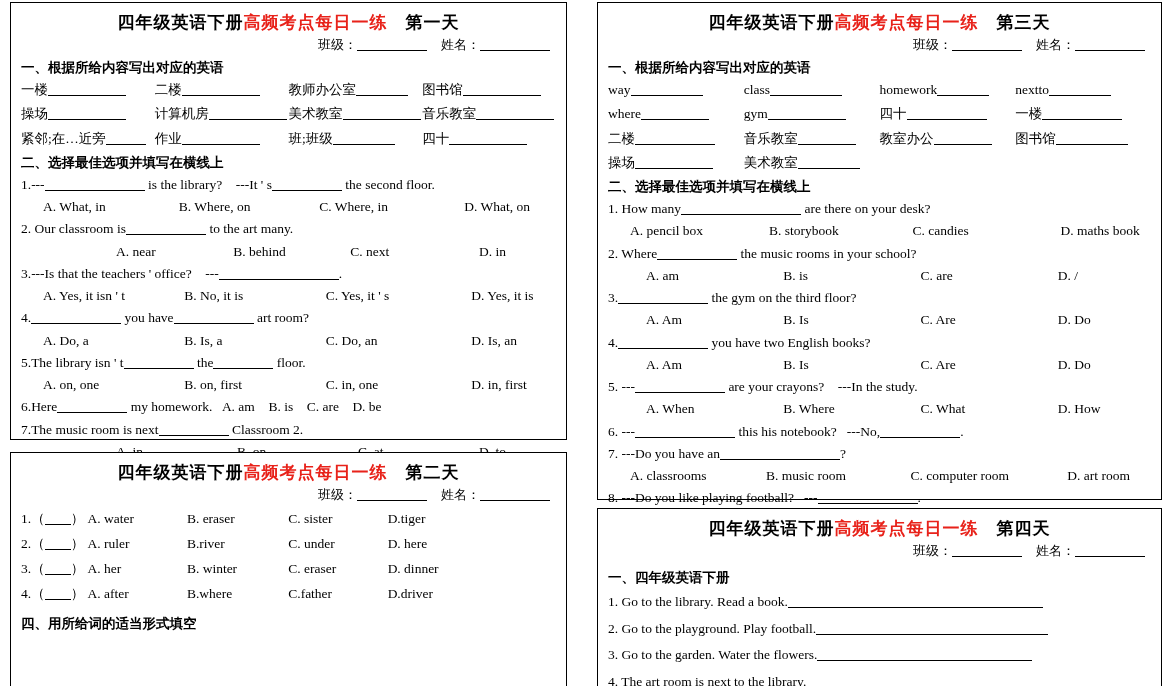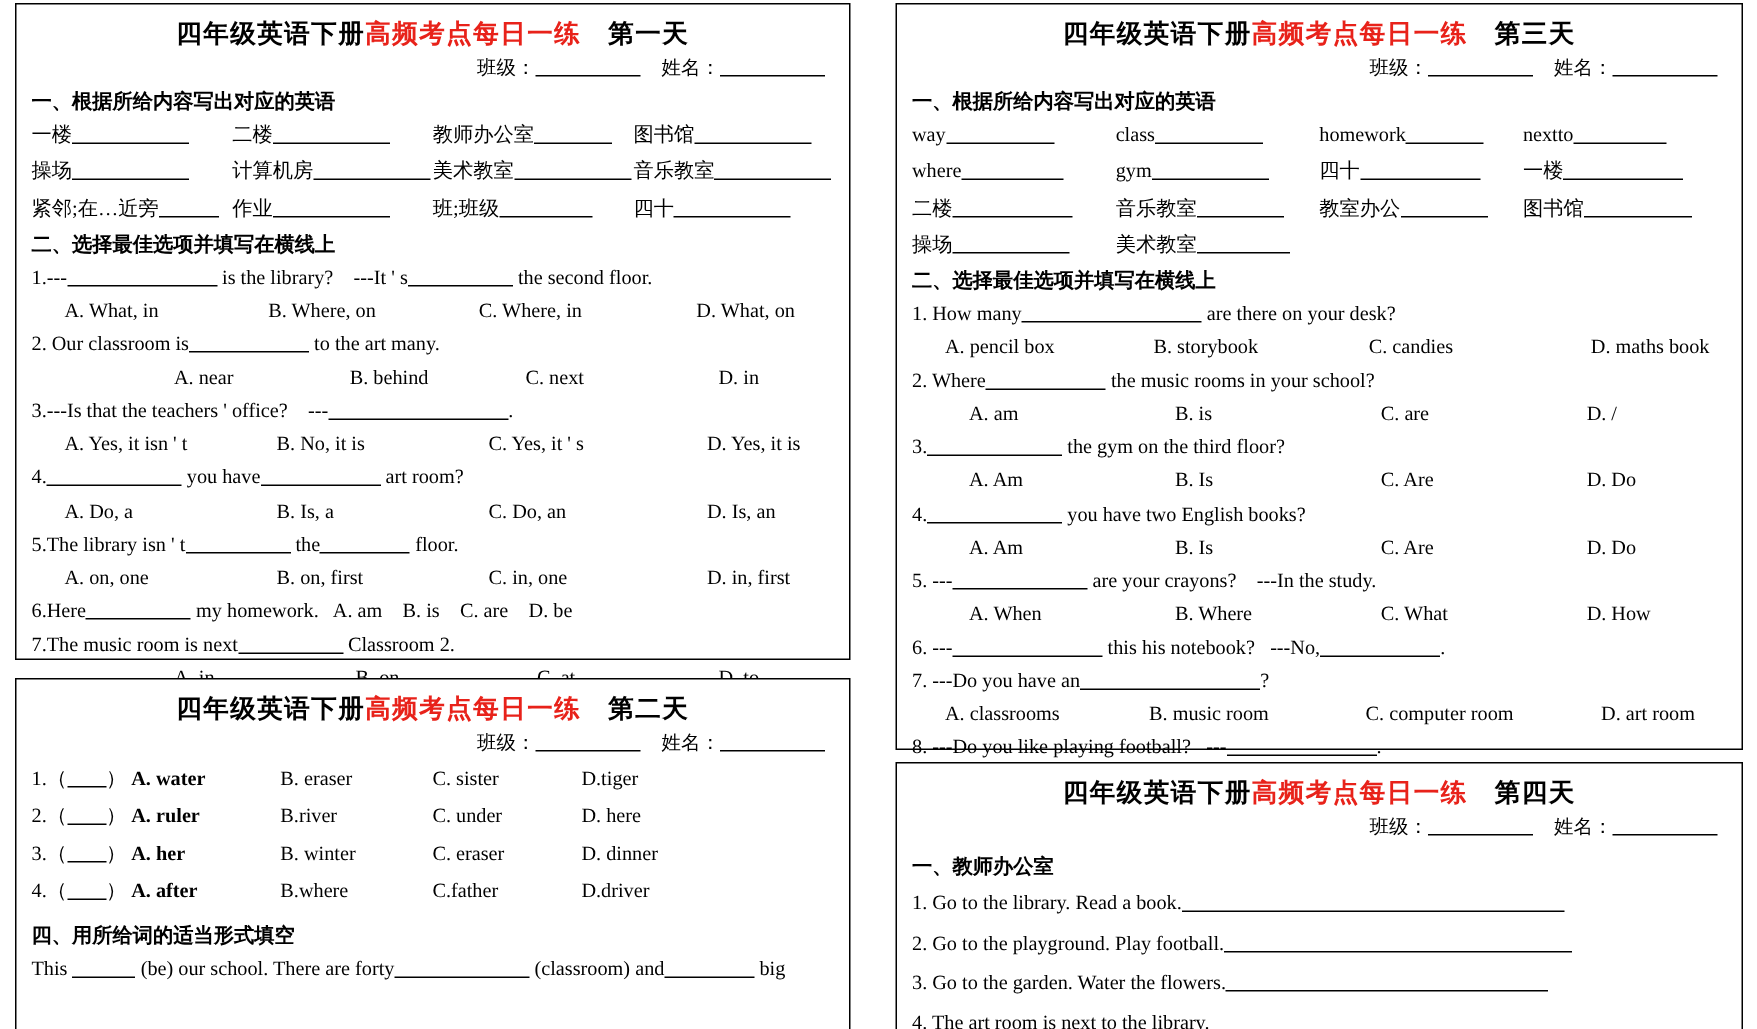--- a/index.html
+++ b/index.html
@@ -75,21 +75,21 @@
     line-height:1.5;
     padding-left:22px;
     gap:44px;
   }
   .o4{grid-template-columns:1.0fr 1.05fr 1.1fr 1fr;}
   .o4b{grid-template-columns:1.15fr 1.15fr 1.2fr 1fr;}
   .q{font-size:13.5px;line-height:1.5;margin:2px 0;white-space:nowrap;}
   .trans{font-size:13.5px;line-height:1.75;margin:3px 0;white-space:nowrap;}
   .trans .u{width:250px;}
   .choice-row{font-size:13.5px;line-height:1.85;white-space:nowrap;}
-  .choice-row .colA{display:inline-block;width:96px;font-weight:bold;}
+  .choice-row .colA{display:inline-block;width:96px;}
   .choice-row .colB{display:inline-block;width:98px;}
   .choice-row .colC{display:inline-block;width:96px;}
 
   
   #p1{left:10px;top:2px;width:557px;height:438px;}
   #p2{left:10px;top:452px;width:557px;height:240px;}
   #p3{left:597px;top:2px;width:565px;height:498px;}
   #p4{left:597px;top:508px;width:565px;height:186px;}
 </style>
 </head>
@@ -233,26 +233,20 @@
   </div>
   <div class="choice-row">
     <span>4.（</span><span class="u" style="width:26px"></span><span>）</span>
     <span class="colA">A. after</span>
     <span class="colB">B.where</span>
     <span class="colC">C.father</span>
     <span>D.driver</span>
   </div>
 
   <div class="sec" style="margin-top:8px">四、用所给词的适当形式填空</div>
-  <div class="q">
-    <span>This</span>&nbsp;<span class="u" style="width:42px"></span>
-    <span>(be) our school. There are forty</span><span class="u u90"></span>
-    <span>(classroom) and</span><span class="u u60"></span>
-    <span>big</span>
-  </div>
 </div>
 
 <div class="page card" id="p3">
   <div class="title">
     <span>四年级英语下册</span><span class="red">高频考点每日一练</span><span class="day">第三天</span>
   </div>
   <div class="info">
     <span>班级：</span><span class="u"></span><span class="sp"></span><span>姓名：</span><span class="u"></span>
   </div>
 
@@ -361,21 +355,21 @@
 </div>
 
 <div class="page card" id="p4">
   <div class="title">
     <span>四年级英语下册</span><span class="red">高频考点每日一练</span><span class="day">第四天</span>
   </div>
   <div class="info">
     <span>班级：</span><span class="u"></span><span class="sp"></span><span>姓名：</span><span class="u"></span>
   </div>
 
-  <div class="sec" style="margin-top:9px">一、教师办公室</div>
+  <div class="sec" style="margin-top:9px">一、四年级英语下册</div>
 
   <div class="trans">
     <span>1. Go to the library. Read a book.</span><span class="u" style="width:255px"></span>
   </div>
   <div class="trans">
     <span>2. Go to the playground. Play football.</span><span class="u" style="width:232px"></span>
   </div>
   <div class="trans">
     <span>3. Go to the garden. Water the flowers.</span><span class="u" style="width:215px"></span>
   </div>

